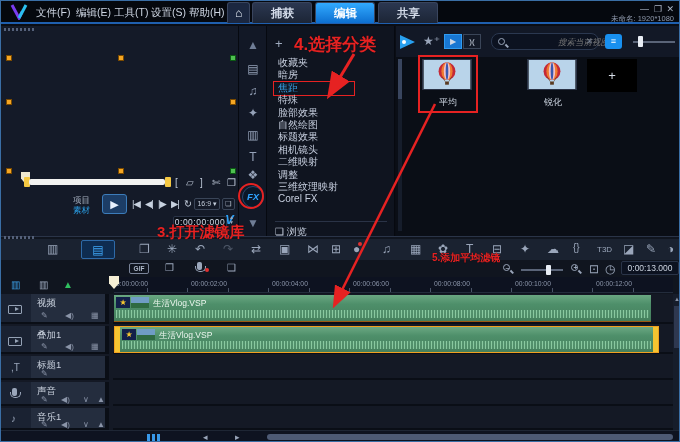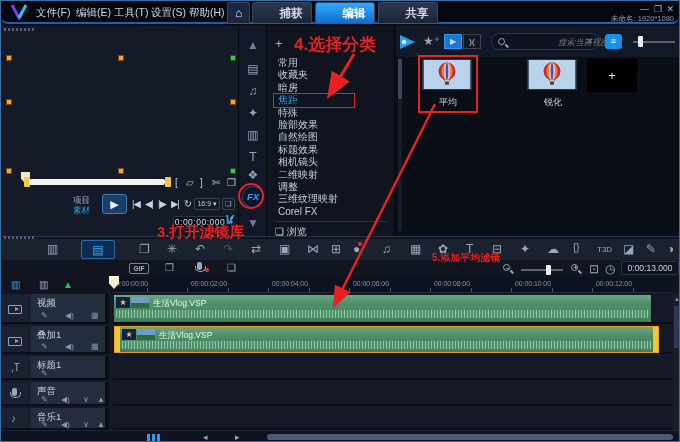--- a/index.html
+++ b/index.html
@@ -4,24 +4,24 @@
 <style>
   * { margin:0; padding:0; box-sizing:border-box; }
   html,body { width:680px; height:442px; overflow:hidden; background:#05070c;
     font-family:"Liberation Sans", sans-serif; }
   .app { position:relative; width:680px; height:442px; background:#0a0d14;
     border:1px solid #3a6ea5; overflow:hidden; }
   .ico { color:#9aa6ba; font-size:12px; line-height:1; display:inline-block; }
 
   
   .titlebar { position:absolute; left:0; top:0; width:100%; height:23px;
-    background:#05080e; border-bottom:2px solid #1f5fae;border-radius:7px; }
+    background:#05080e; border-bottom:2px solid #1f5fae; }
   .logo { position:absolute; left:9px; top:3px; width:18px; height:16px; }
   .menu { position:absolute; top:5px; font-size:10.5px; color:#cdd5e2; }
-  .tab { position:absolute; top:1px; height:21px; line-height:21px; text-align:center;
+  .tab { position:absolute; top:1px; height:21px; line-height:21px; text-align:left;
     width:60px; font-size:11.5px; font-weight:bold; color:#d4dcea;
     background:linear-gradient(180deg,#2b3750,#1c2536); border:1px solid #3a4burn;
     border:1px solid #39455e; border-bottom:none; border-radius:3px 3px 0 0;padding-left:18px; }
   .tab.active { background:linear-gradient(180deg,#31aaff,#0d6fd0); color:#fff; }
   .homebtn { position:absolute; left:226px; top:1px; width:23px; height:21px;
     background:#1b2740; border:1px solid #39455e; border-bottom:none;
     border-radius:3px 3px 0 0; color:#e8eef6; text-align:center; line-height:20px; font-size:12px; }
   .winbtn { position:absolute; top:3px; color:#aab4c4; font-size:9px; }
   .doclabel { position:absolute; right:5px; top:13px; font-size:7.5px; color:#8f99ac; }
 
@@ -263,21 +263,20 @@
     <span class="strip-ico" style="top:102px">▥</span>
     <span class="strip-ico" style="top:124px">T</span>
     <span class="strip-ico" style="top:142px">❖</span>
     <div class="fxbtn">FX</div>
     <span class="strip-ico" style="top:190px;color:#6f7d96">▼</span>
   </div>
 
   <div class="cat-panel">
     <span class="cat-plus">+</span>
     <ul class="cat-list">
-      <li>常用</li>
       <li>收藏夹</li>
       <li>暗房</li>
       <li class="selected">焦距</li>
       <li>特殊</li>
       <li>脸部效果</li>
       <li>自然绘图</li>
       <li>标题效果</li>
       <li>相机镜头</li>
       <li>二维映射</li>
       <li>调整</li>

